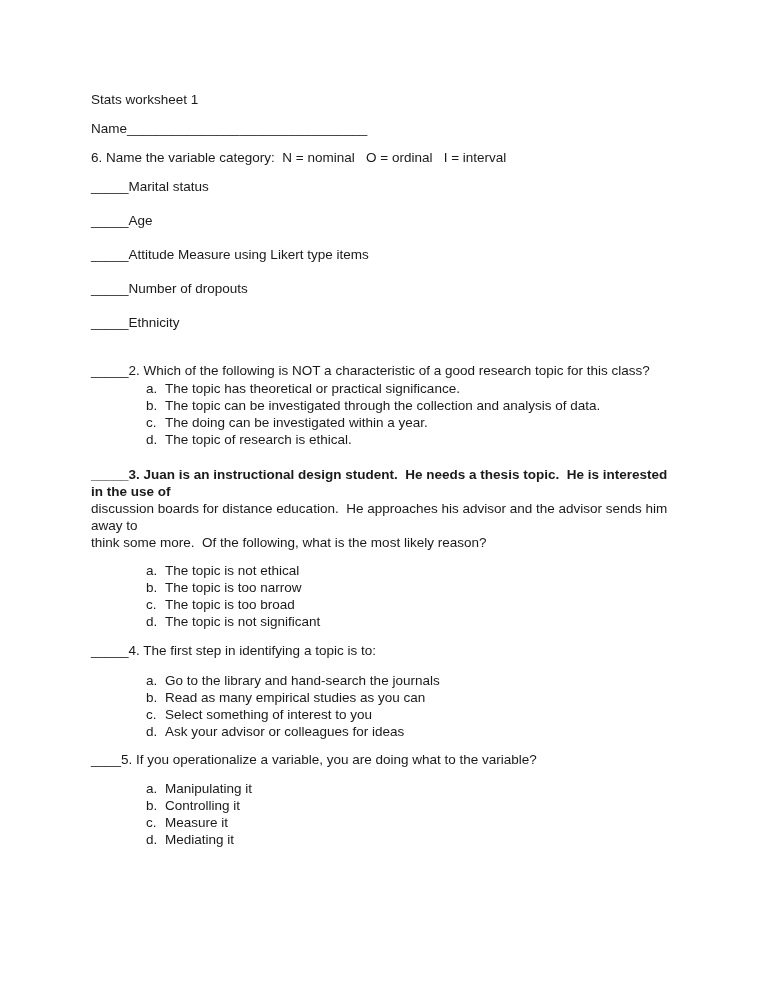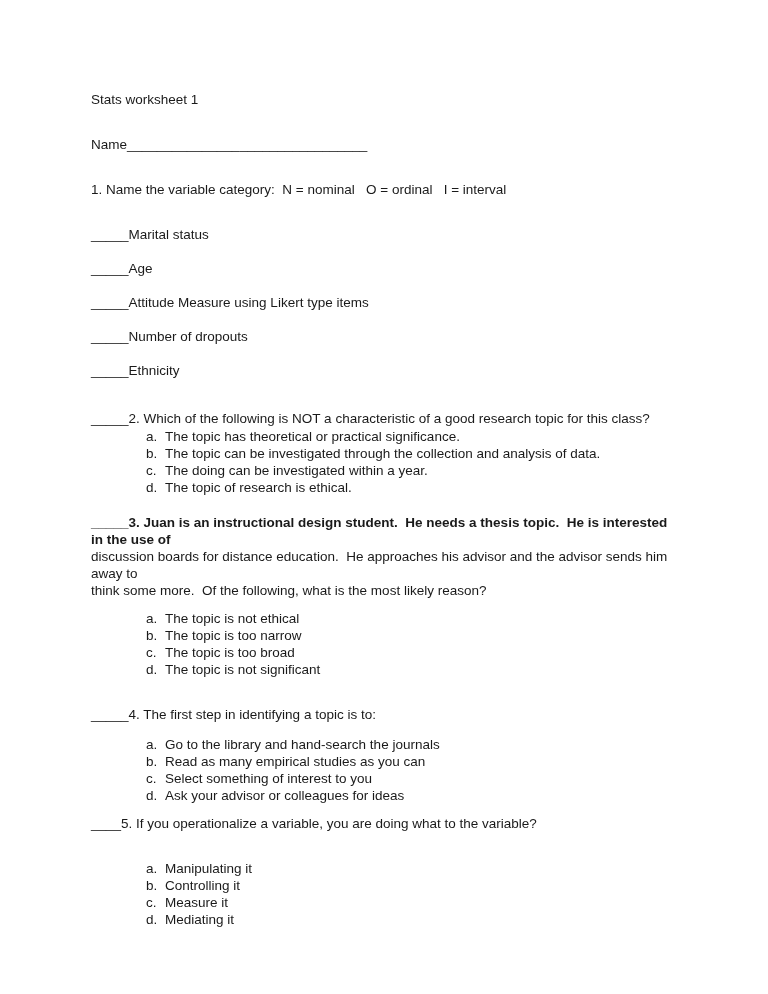--- a/index.html
+++ b/index.html
@@ -39,37 +39,37 @@
   .opt .letter {
     flex: 0 0 19px;
     white-space: pre;
   }
   .opt .opt-text {
     flex: 1 1 auto;
     white-space: pre-wrap;
   }
   .m1  { margin-top: 1px; }
   .m11 { margin-top: 11px; }
-  .m12 { margin-top: 28px; }
+  .m12 { margin-top: 12px; }
   .m13 { margin-top: 13px; }
-  .m16 { margin-top: 28px; }
+  .m16 { margin-top: 12px; }
   .m17 { margin-top: 17px; }
   .m18 { margin-top: 18px; font-weight: bold; }
   .m31 { margin-top: 31px; }
 </style>
 </head>
 <body>
 
 <div class="page">
 
   <div class="para">Stats worksheet 1</div>
 
   <div class="para m16">Name________________________________</div>
 
-  <div class="para m16">1. Name the variable category:  N = nominal   O = ordinal   I = interval</div>
+  <div class="para m16">6. Name the variable category:  N = nominal   O = ordinal   I = interval</div>
 
   <div class="para m16">_____Marital status</div>
   <div class="para m17">_____Age</div>
   <div class="para m17">_____Attitude Measure using Likert type items</div>
   <div class="para m17">_____Number of dropouts</div>
   <div class="para m17">_____Ethnicity</div>
 
   <div class="para m31">_____2. Which of the following is NOT a characteristic of a good research topic for this class?</div>
   <div class="options m1">
     <div class="opt">

